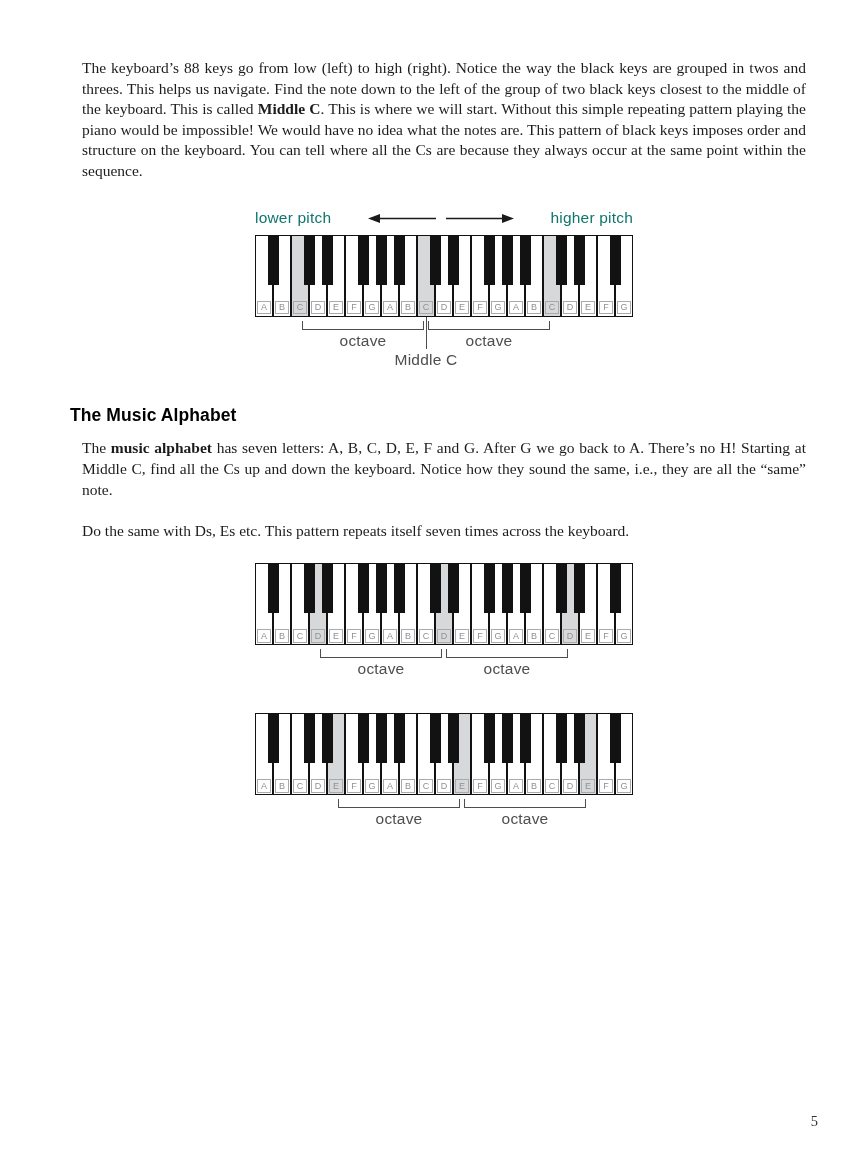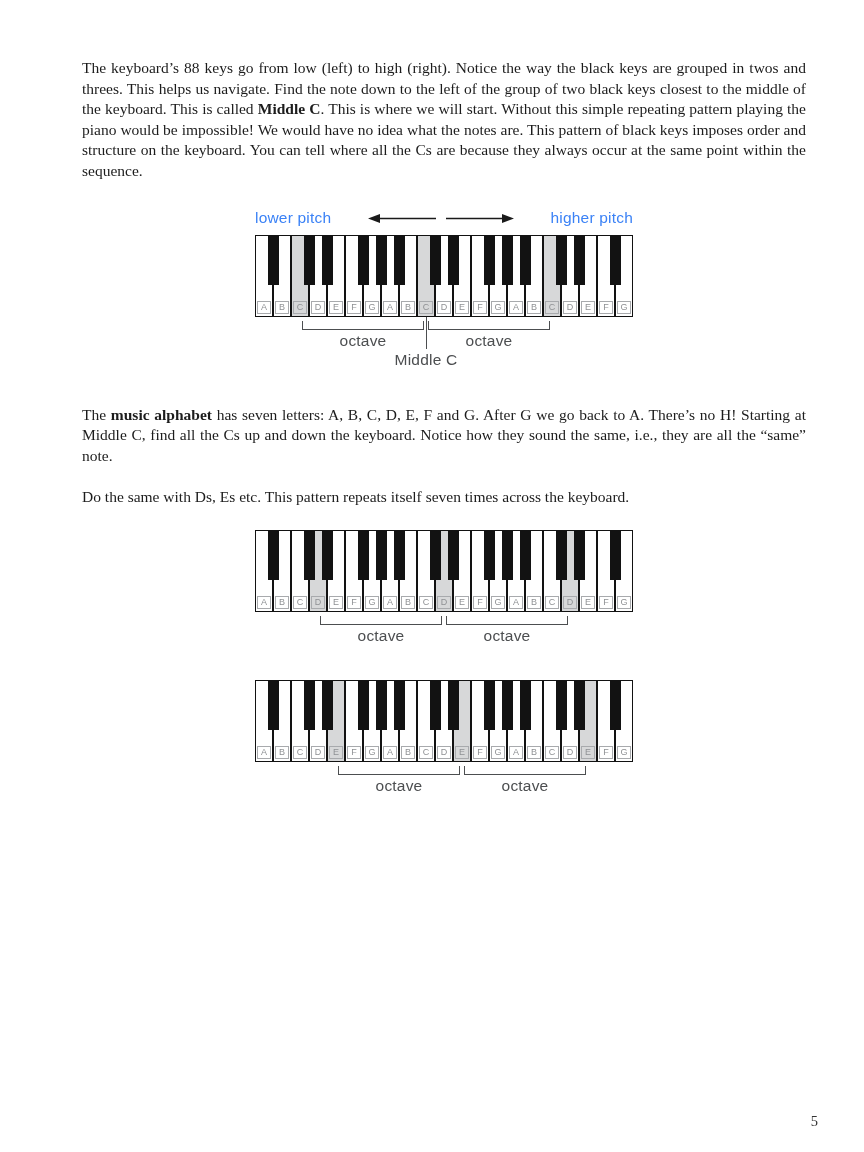--- a/index.html
+++ b/index.html
@@ -32,21 +32,21 @@
   .diagram-2 { margin: 22px 0 28px 0; }
   .diagram-3 { margin: 22px 0 0 0; }
 
   
   .kb-top {
     display: flex; justify-content: space-between; align-items: center;
     margin: 0 auto 7px auto; height: 19px;
   }
   .kb-top-label {
     font: 15.5px "Liberation Sans", sans-serif;
-    color: #3b82f6; letter-spacing: 0.2px;
+    color: #0f766e; letter-spacing: 0.2px;
   }
   .kb-arrows { display: inline-flex; align-items: center; }
   .kb-wrap { position: relative; margin: 0 auto; }
   .wkey {
     position: absolute; top: 0;
     background: #fff; border: 1.6px solid #121212;
     box-sizing: border-box; z-index: 1;
   }
   .wkey.hl { background: #d7d8d9; }
   .kletter {
@@ -174,20 +174,21 @@
           <div class="bkey" style="left: 354.5px; width: 11px; height: 50px;"></div>
           <div class="bracket" style="left: 47px; width: 122px; top: 86px;"></div>
           <div class="octave-label" style="left: 47px; width: 122px; top: 97px;">octave</div>
           <div class="bracket" style="left: 173px; width: 122px; top: 86px;"></div>
           <div class="octave-label" style="left: 173px; width: 122px; top: 97px;">octave</div>
           <div class="mc-line" style="left: 171px; top: 82px; height: 32px;"></div>
           <div class="mc-label" style="left: 101px; width: 140px; top: 116px;">Middle C</div>
         </div>
       </div>
 
+    <h1 class="heading">The Music Alphabet</h1>
 
     <p class="body"><span>The </span><span class="b">music alphabet</span><span> has seven letters: A, B, C, D, E, F and G. After G we go back to A. There’s no H! Starting at Middle C, find all the Cs up and down the keyboard. Notice how they sound the same, i.e., they are all the “same” note.</span></p>
 
     <p class="body spaced"><span>Do the same with Ds, Es etc. This pattern repeats itself seven times across the keyboard.</span></p>
 
     <div class="diagram diagram-2">
         <div class="kb-wrap" style="width: 378px; height: 122px;">
           <div class="wkey" style="left: 0px; width: 18px; height: 82px;">
             <div class="kletter">A</div>
           </div>

